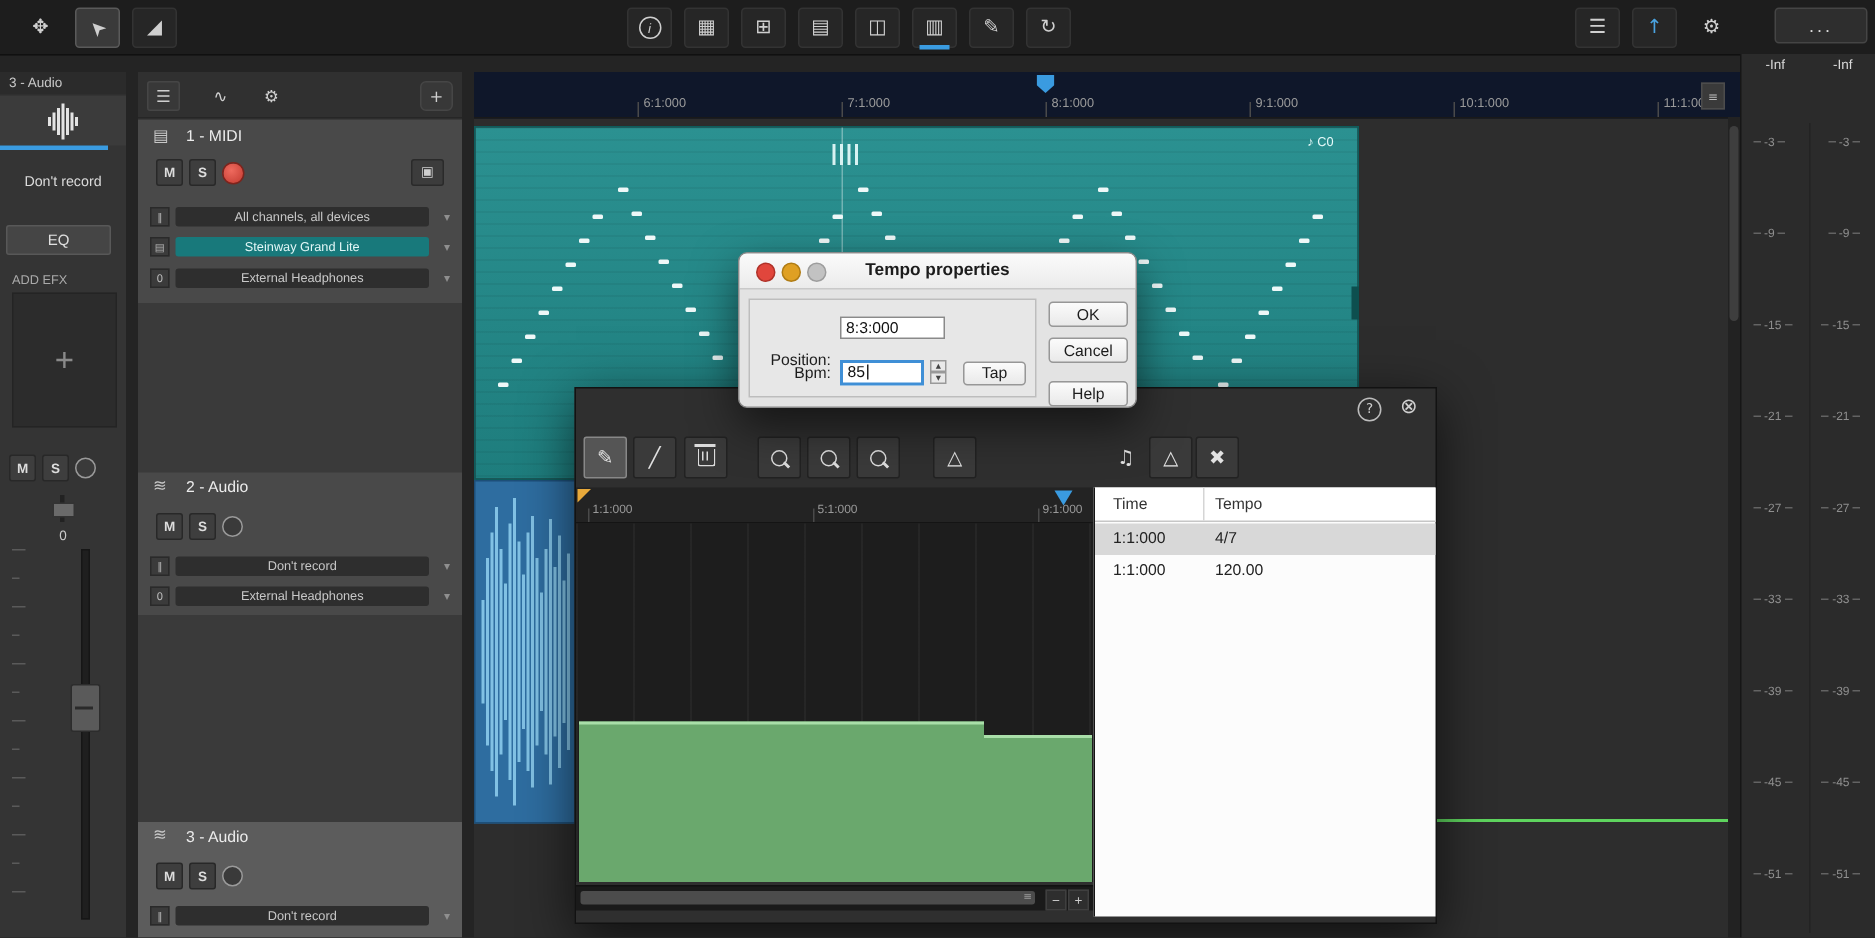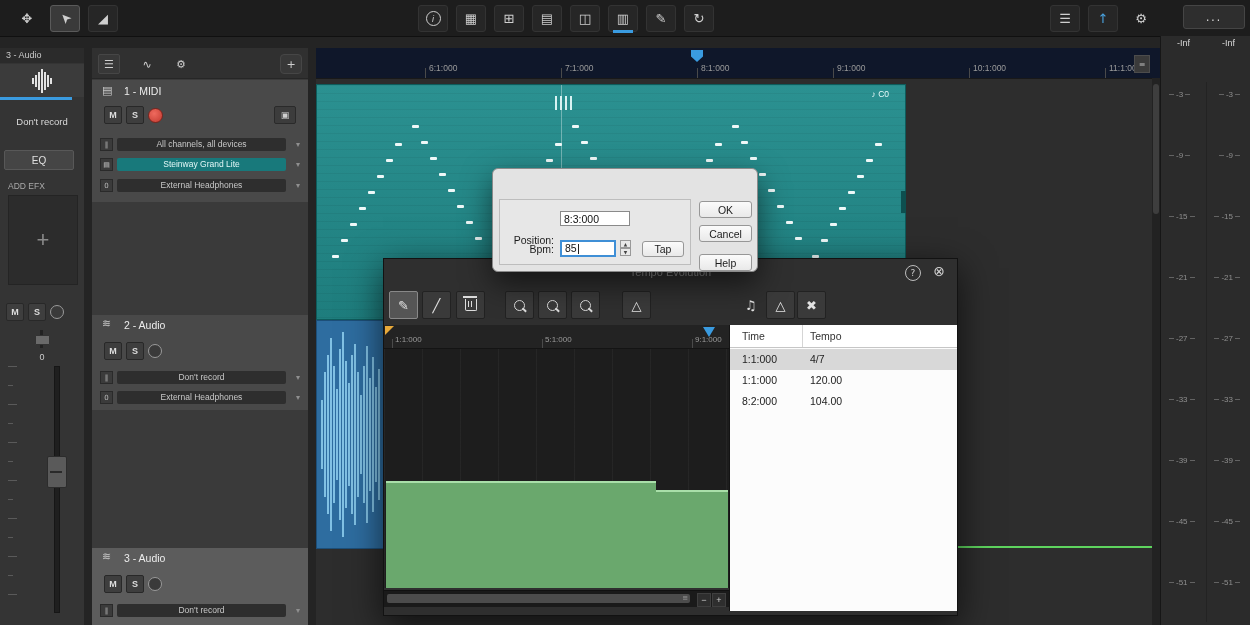--- a/index.html
+++ b/index.html
@@ -589,21 +589,20 @@
           <i></i>
           <span>-51</span>
           <i></i>
         </div>
       </div>
     </div>
 </div>
 
 <div id="tempo-window">
   <div id="tw-titlebar">
-    <div id="tw-title">Tempo Evolution</div>
     <div id="tw-help">
         <span class="icon">?</span>
       </div>
     <div id="tw-close" class="icon">⊗</div>
   </div>
   <div id="tw-toolbar">
     <div class="tw-btn active" style="left:5px;">
         <span class="icon">✎</span>
       </div>
     <div class="tw-btn" style="left:38px;">
@@ -664,28 +663,30 @@
       <div id="twt-div"></div>
     </div>
     <div class="twt-row sel" style="top:24px;">
       <span class="twt-c1">1:1:000</span>
       <span class="twt-c2">4/7</span>
     </div>
     <div class="twt-row" style="top:45px;">
       <span class="twt-c1">1:1:000</span>
       <span class="twt-c2">120.00</span>
     </div>
-    <div class="twt-row" style="top:66px;">
-      <span class="twt-c1">8:2:000</span>
-      <span class="twt-c2">104.00</span>
-    </div>
   </div>
 </div>
 
 <div id="tempo-dialog">
+  <div id="td-titlebar">
+    <div class="light" id="light-close"></div>
+    <div class="light" id="light-min"></div>
+    <div class="light" id="light-zoom"></div>
+    <div id="td-title">Tempo properties</div>
+  </div>
   <div id="td-group">
     <div class="td-label" id="td-pos-label">Position:</div>
     <div class="td-input" id="td-pos-input">8:3:000</div>
     <div class="td-label" id="td-bpm-label">Bpm:</div>
     <div class="td-input" id="td-bpm-input"><span>85</span><span class="caret"></span></div>
     <div id="td-spin">
       <div class="up icon">▲</div>
       <div class="dn icon">▼</div>
     </div>
     <div class="td-btn" id="td-tap">Tap</div>

